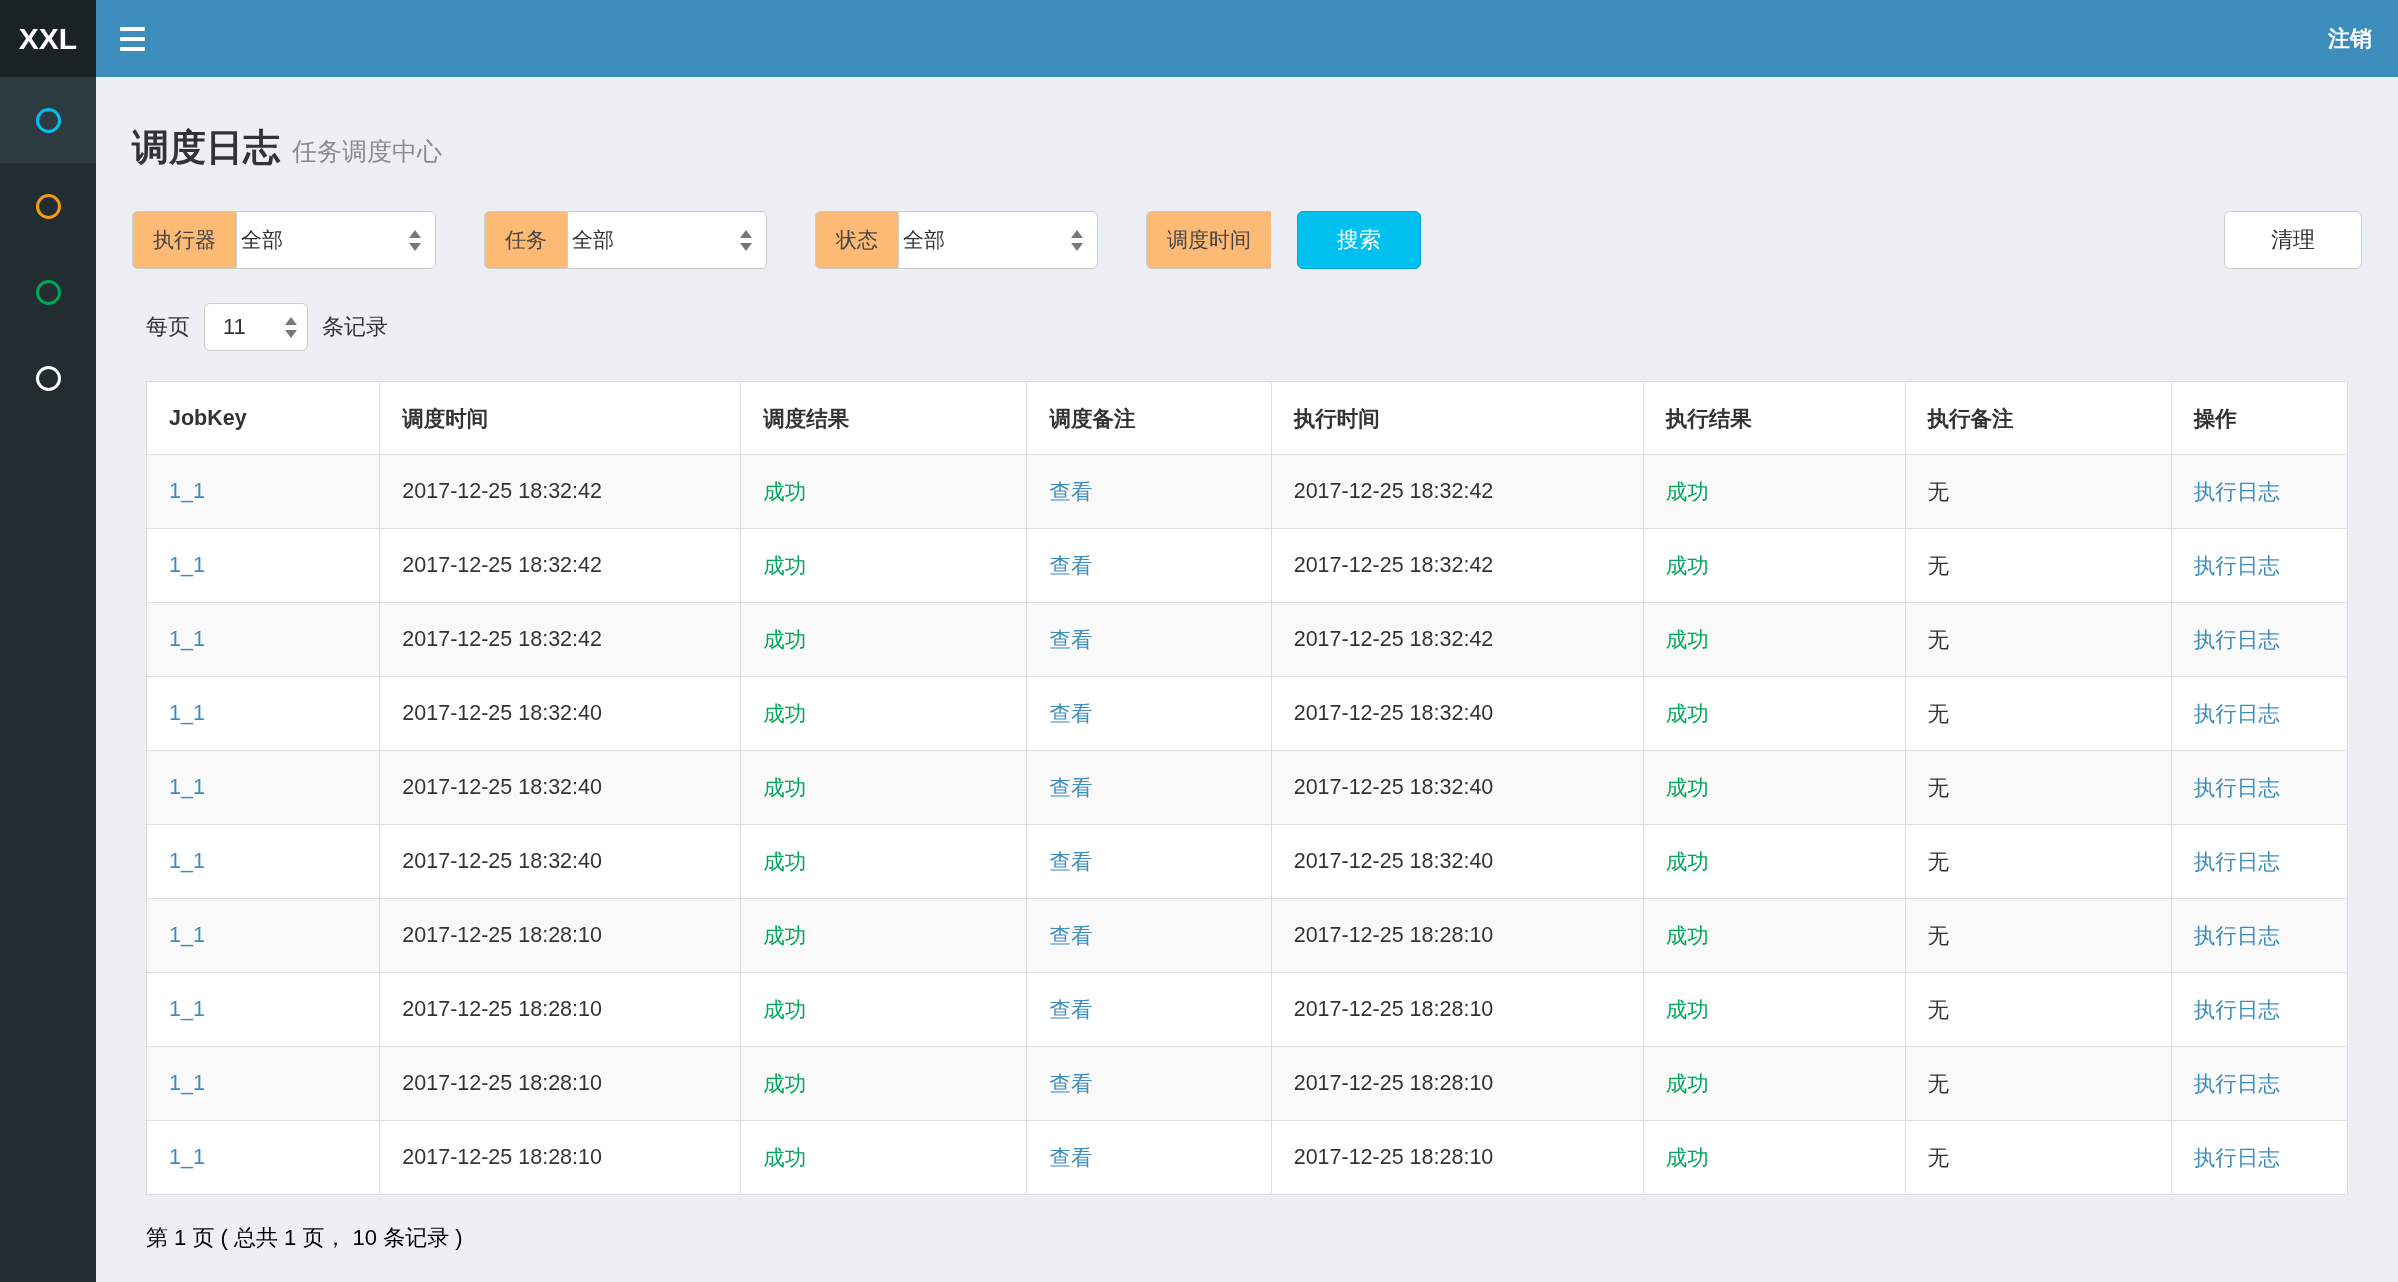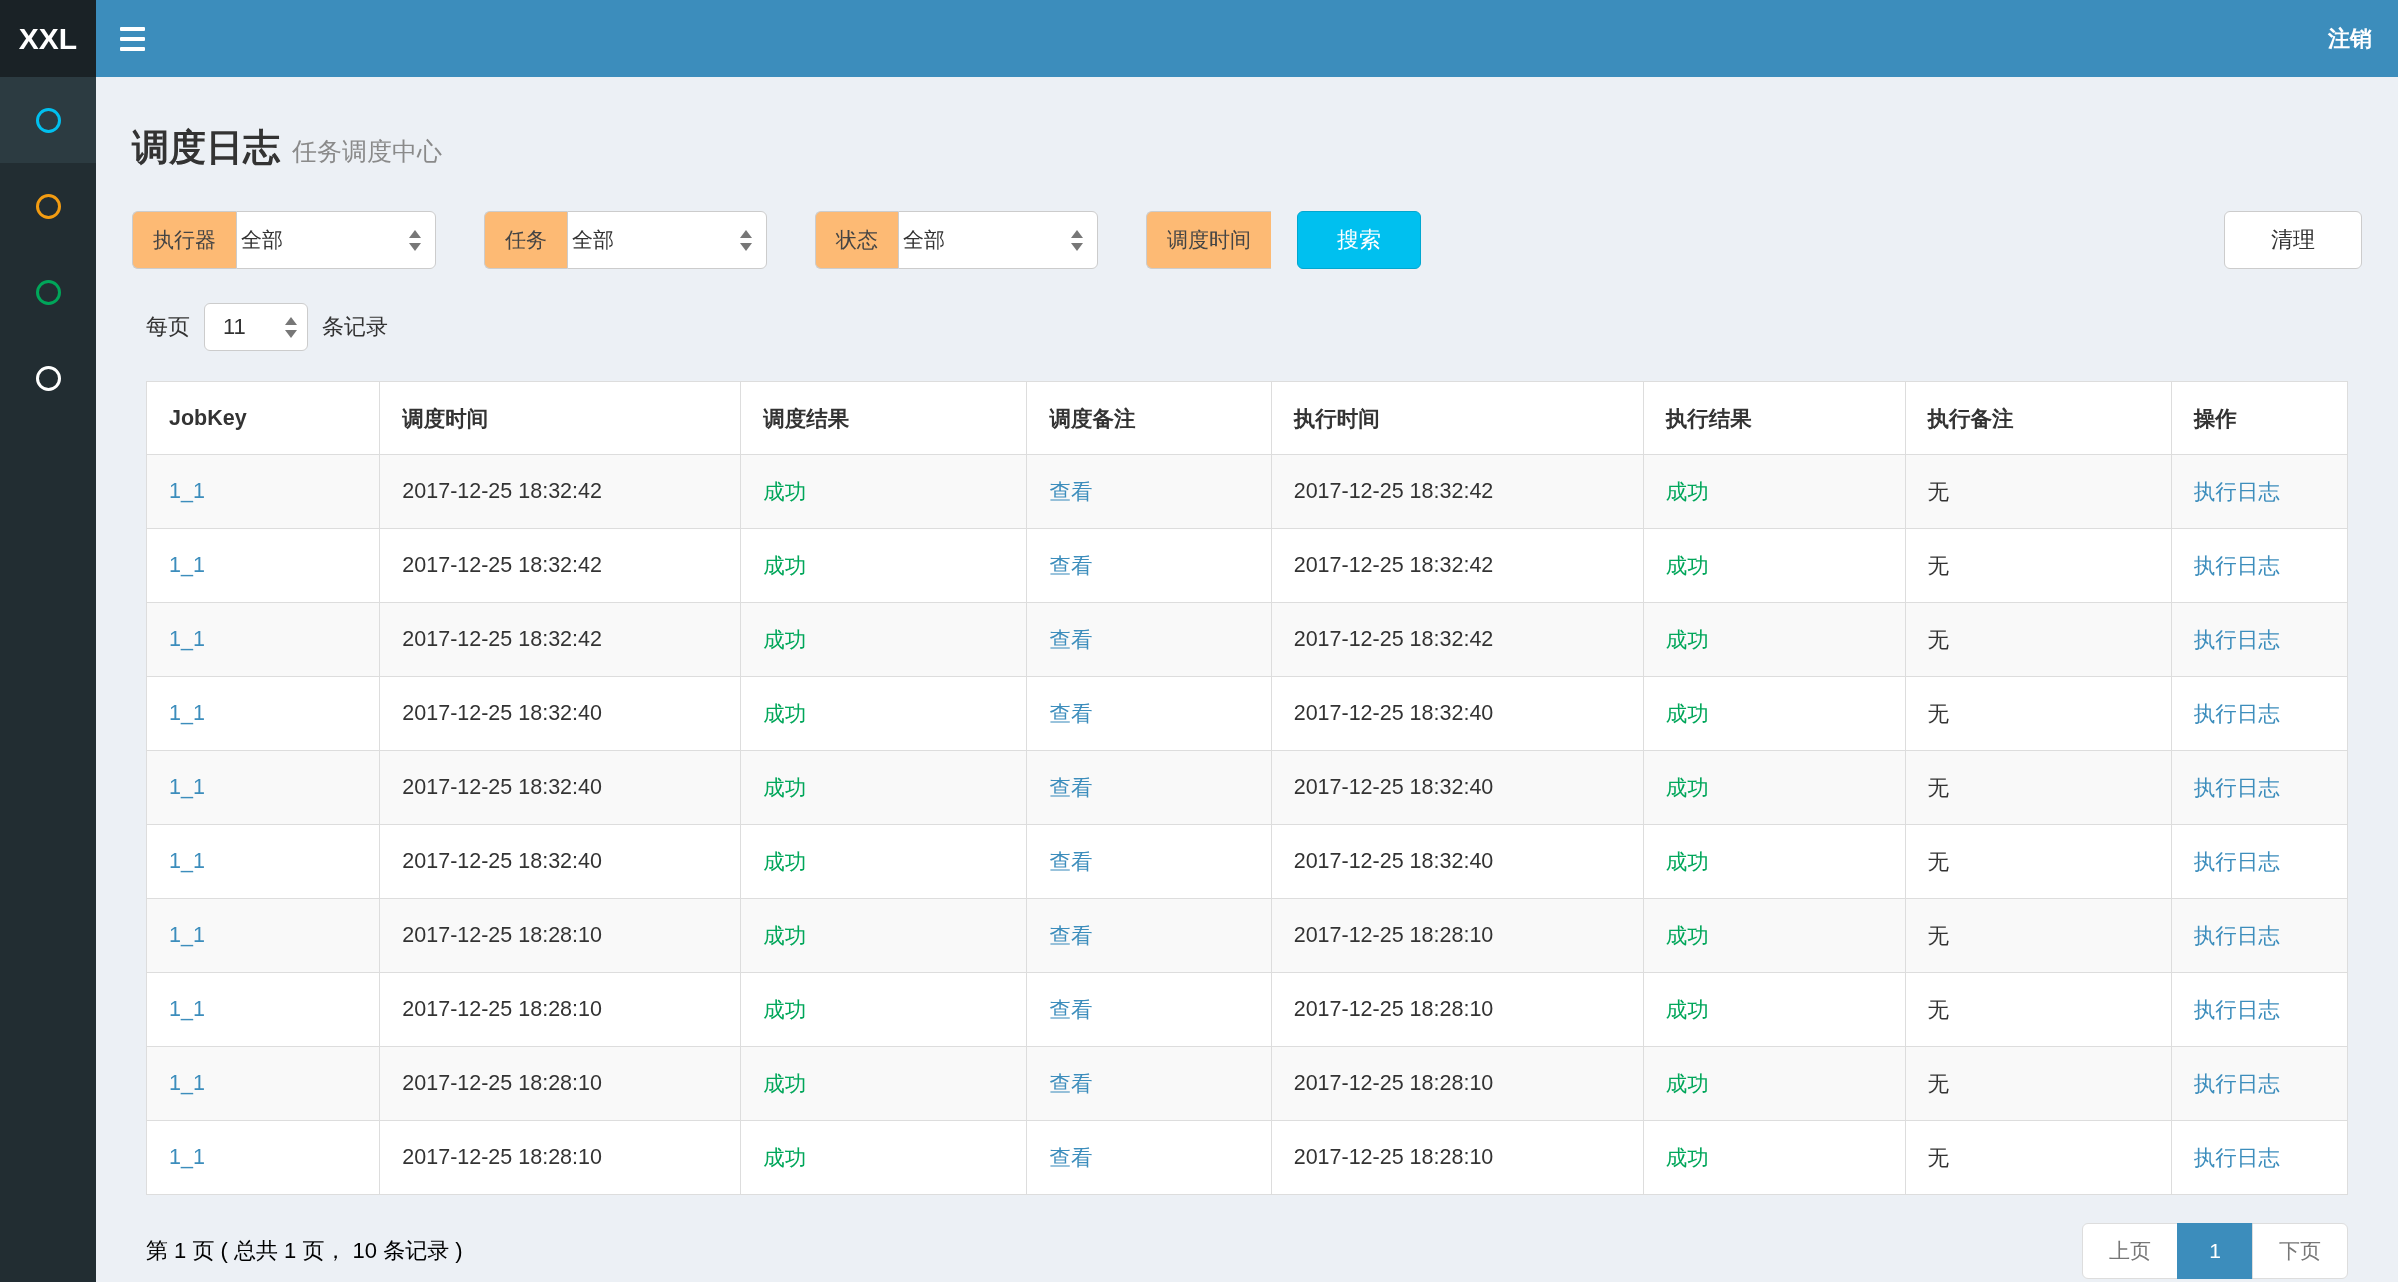--- a/index.html
+++ b/index.html
@@ -314,21 +314,16 @@
             <td>2017-12-25 18:28:10</td>
             <td class="text-success">成功</td>
             <td>无</td>
             <td><a href="#">执行日志</a></td>
           </tr>
         </tbody>
     </table>
 
     <div class="table-footer">
       <div class="summary">第 1 页 ( 总共 1 页， 10 条记录 )</div>
-      <div class="pagination">
-        <div class="page-btn">上页</div>
-        <div class="page-btn active">1</div>
-        <div class="page-btn">下页</div>
-      </div>
     </div>
 
   </div>
 </main>
 
 </body></html>

